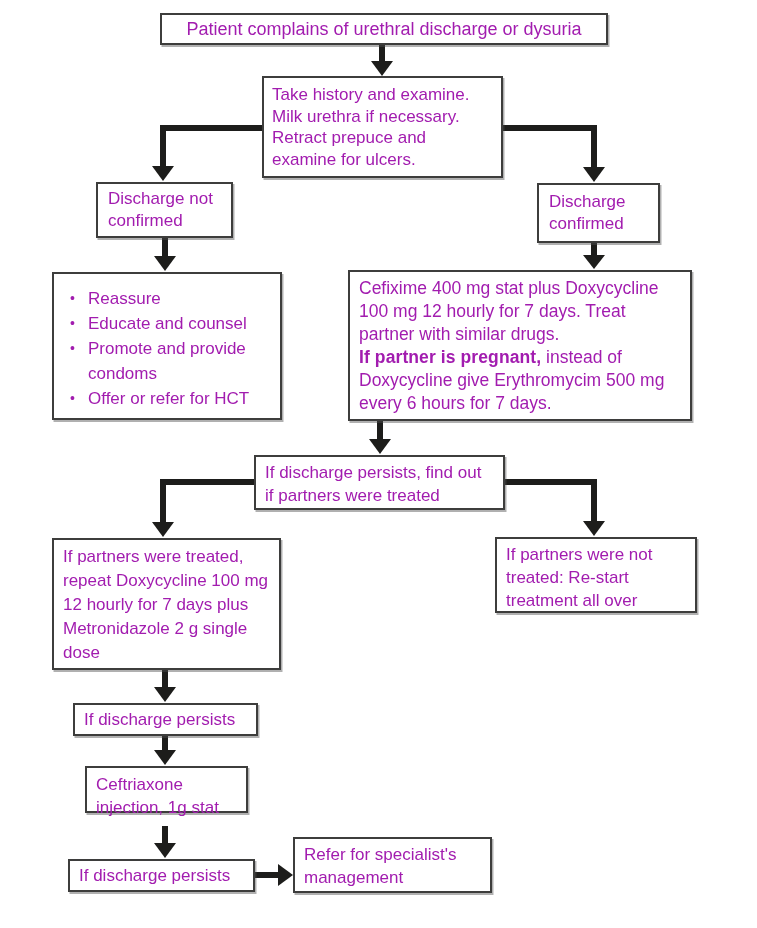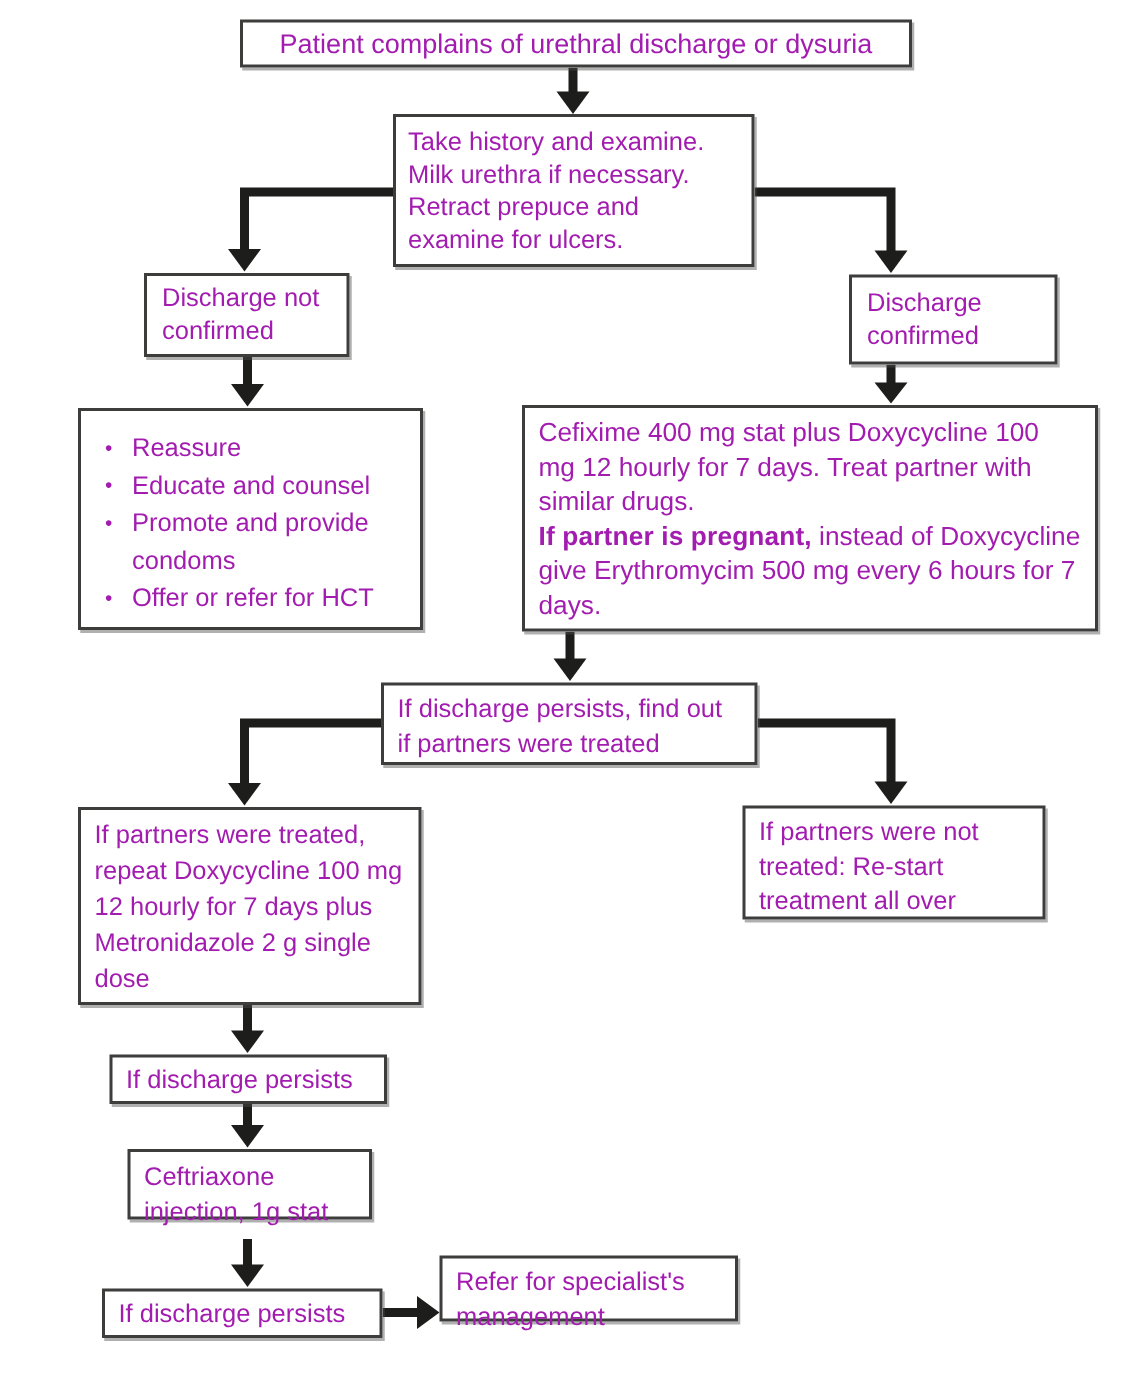--- a/index.html
+++ b/index.html
@@ -33,45 +33,45 @@
   }
 
   .box-title {
     left: 160px; top: 13px; width: 448px; height: 32px;
     display: flex; align-items: center; justify-content: center;
     font-size: 18px;
     white-space: nowrap;
   }
   .box-history   { left: 262px; top: 76px;  width: 241px; height: 102px; padding: 6px 8px; line-height: 21.5px; }
   .box-notconf   { left: 96px;  top: 182px; width: 137px; height: 56px;  padding: 4px 10px; line-height: 22px; }
-  .box-conf      { left: 566px; top: 183px; width: 139px; height: 60px;  padding: 6px 10px; line-height: 22px; }
+  .box-conf      { left: 537px; top: 183px; width: 123px; height: 60px;  padding: 6px 10px; line-height: 22px; }
   .box-counsel   { left: 52px;  top: 272px; width: 230px; height: 148px; padding: 12px 8px 8px 10px; }
   .box-counsel ul { list-style: none; }
   .box-counsel li {
     position: relative;
     padding-left: 24px;
     line-height: 25px;
     font-size: 17px;
   }
   .box-counsel li::before {
     content: "\2022";
     position: absolute;
     left: 6px; top: 0;
     font-size: 14px;
     line-height: 25px;
   }
-  .box-treatment { left: 348px; top: 270px; width: 384px; height: 151px; padding: 5px 9px; line-height: 23px; font-size: 17.5px; }
+  .box-treatment { left: 348px; top: 270px; width: 344px; height: 151px; padding: 5px 9px; line-height: 23px; font-size: 17.5px; }
   .box-treatment b { letter-spacing: 0.1px; }
   .box-check     { left: 254px; top: 455px; width: 251px; height: 55px;  padding: 4px 9px; line-height: 23px; }
   .box-ptreated  { left: 52px;  top: 538px; width: 229px; height: 132px; padding: 5px 9px; line-height: 24px; }
   .box-pnottreat { left: 495px; top: 537px; width: 202px; height: 76px;  padding: 4px 9px; line-height: 23px; }
   .box-persist1  { left: 73px;  top: 703px; width: 185px; height: 33px;  padding: 3px 9px; line-height: 24px; }
   .box-ceftri    { left: 85px;  top: 766px; width: 163px; height: 47px;  padding: 5px 9px; line-height: 23px; }
   .box-persist2  { left: 68px;  top: 859px; width: 187px; height: 33px;  padding: 3px 9px; line-height: 24px; }
-  .box-refer     { left: 293px; top: 837px; width: 199px; height: 44px;  padding: 4px 9px; line-height: 23px; }
+  .box-refer     { left: 293px; top: 837px; width: 199px; height: 56px;  padding: 4px 9px; line-height: 23px; }
 
   .connectors path {
     fill: none;
     stroke: #1d1d1b;
     stroke-width: 6px;
     stroke-linejoin: miter;
   }
   .connectors polygon { fill: #1d1d1b; }
 </style>
 </head>

